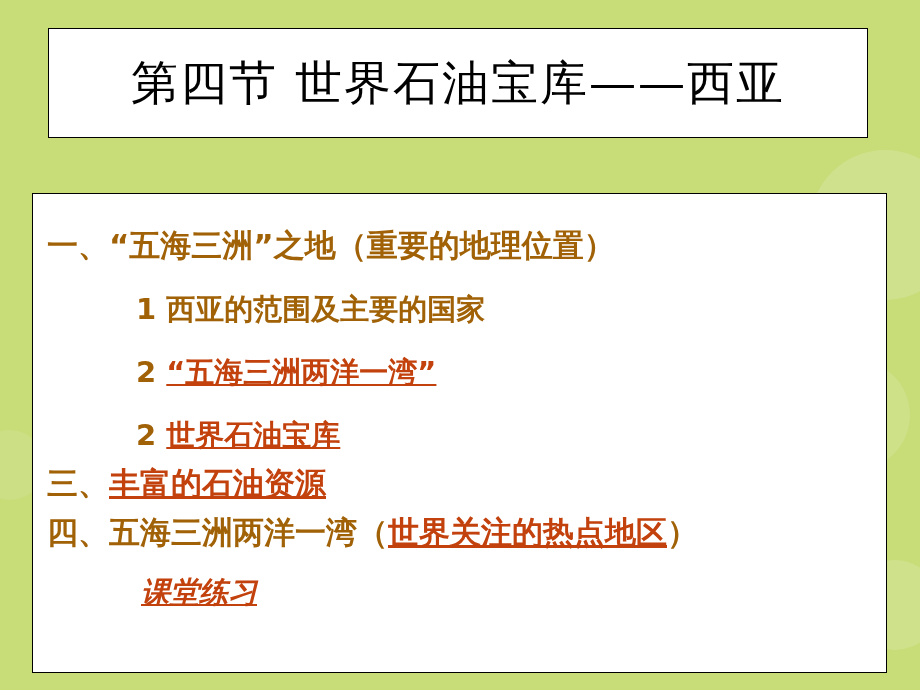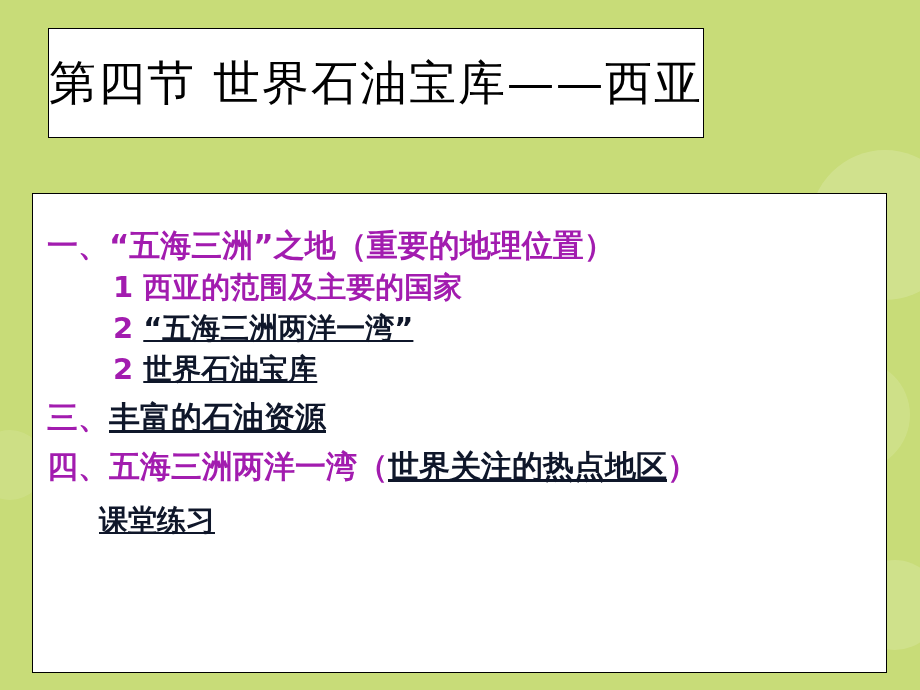--- a/index.html
+++ b/index.html
@@ -43,21 +43,21 @@
   .bg-blob.b4 {
     width: 70px; height: 70px;
     left: -25px; top: 430px;
     background: rgba(255,255,255,0.10);
   }
 
   .title-box {
     position: absolute;
     left: 48px;
     top: 28px;
-    width: 656px;
+    width: 820px;
     height: 110px;
     background: #ffffff;
     border: 1px solid #000000;
     box-sizing: border-box;
     display: flex;
     align-items: center;
     justify-content: center;
   }
   .title-text {
     font-family: "DejaVu Serif", "Liberation Serif", serif;
@@ -82,29 +82,29 @@
 
   .line {
     font-size: 31px;
     line-height: 1.0;
     color: #000000;
     white-space: nowrap;
     font-family: "DejaVu Sans", "Liberation Sans", sans-serif;
     font-weight: bold;
   }
   .lvl1 { padding-left: 14px; margin-top: 18px; }
-  .lvl2 { padding-left: 80px; margin-top: 12px; font-size: 29px; }
-  .exercise { padding-left: 66px; margin-top: 24px; font-size: 29px; }
+  .lvl2 { padding-left: 103px; margin-top: 34px; font-size: 29px; }
+  .exercise { padding-left: 108px; margin-top: 30px; font-size: 29px; font-style: italic; }
 
   .link {
-    color: #0f172a;
+    color: #c2410c;
     text-decoration: underline;
   }
   .plain {
-    color: #a21caf;
+    color: #a16207;
   }
 </style>
 </head>
 <body>
 
 <div class="slide">
 
   <div class="bg-blob b1"></div>
   <div class="bg-blob b2"></div>
   <div class="bg-blob b3"></div>

